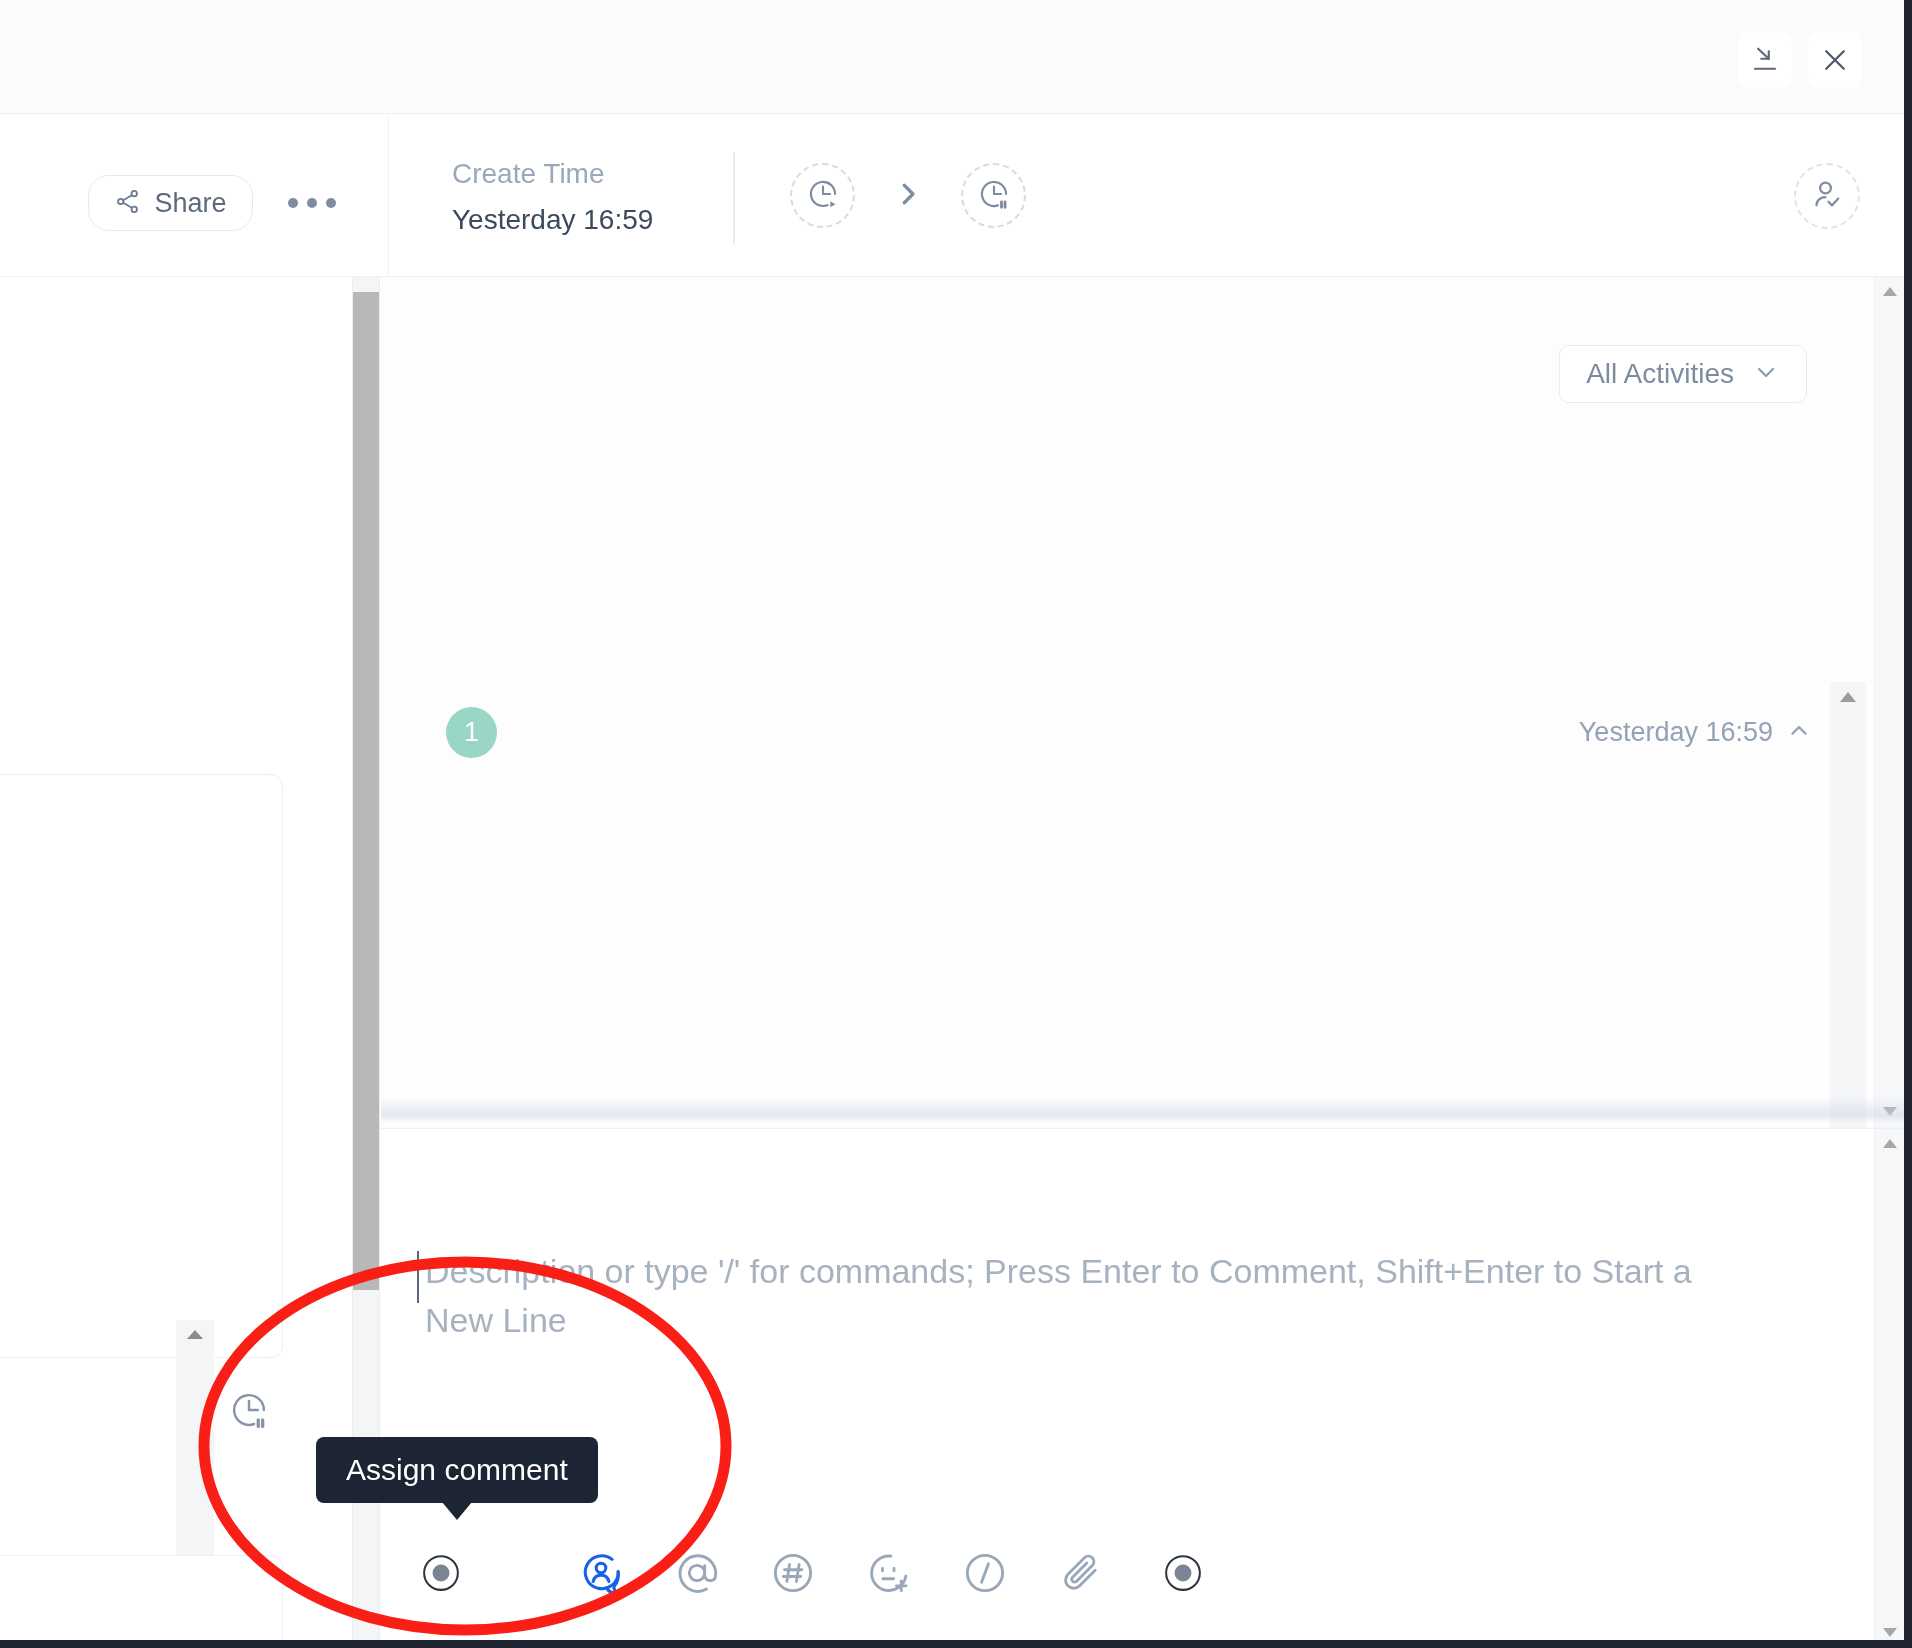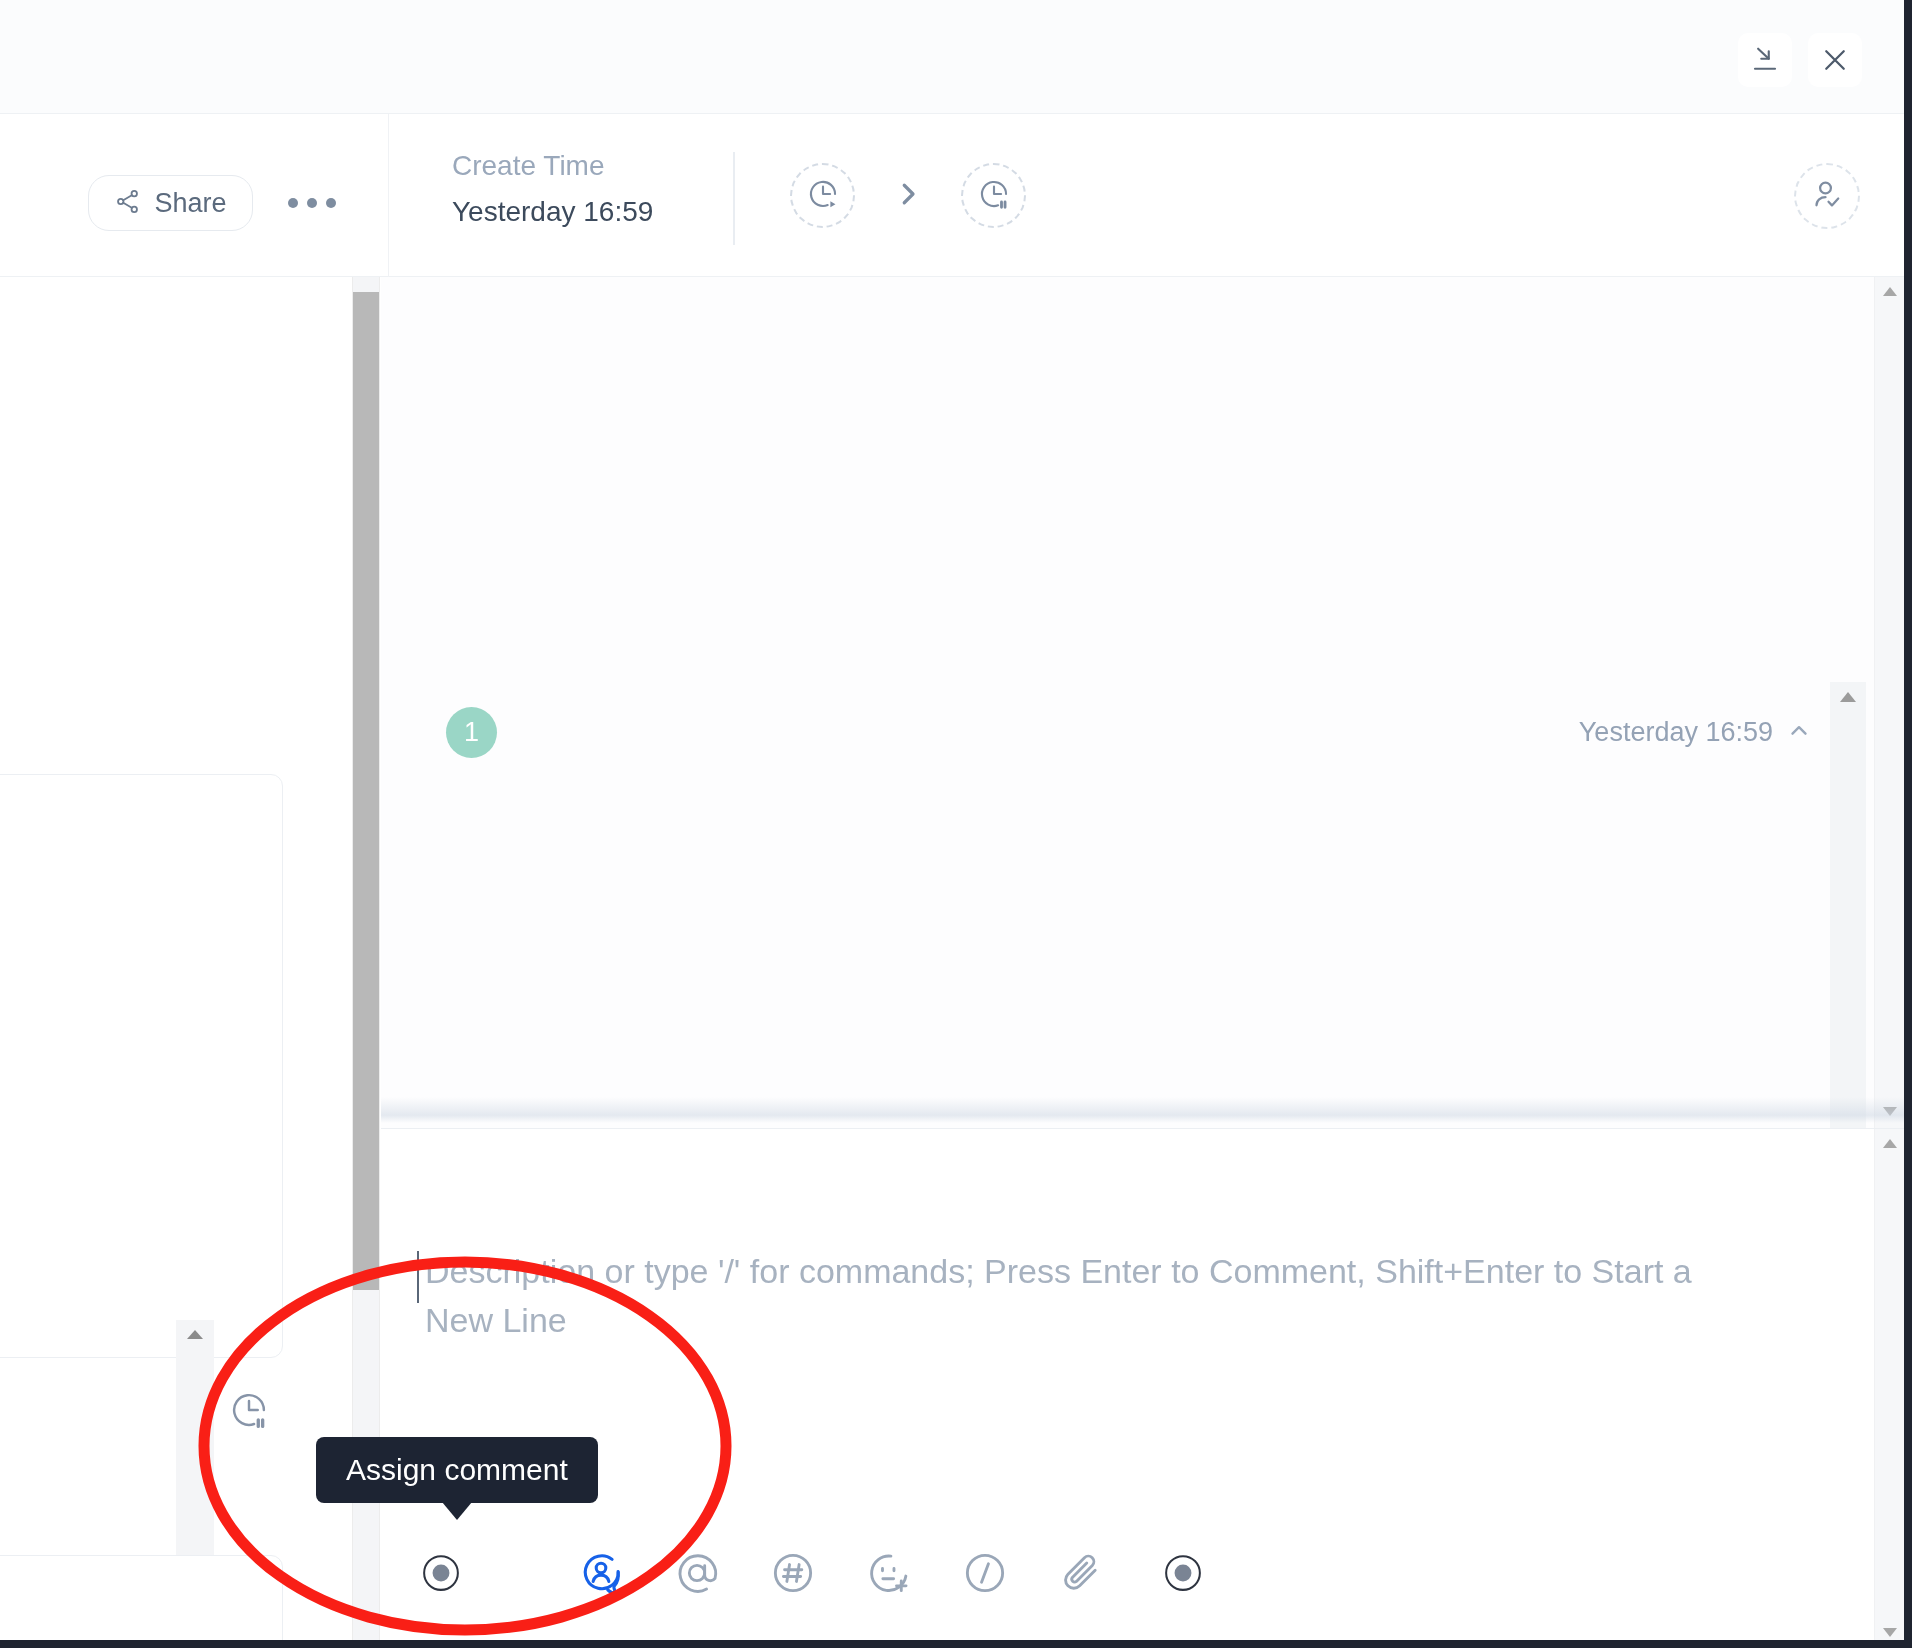--- a/index.html
+++ b/index.html
@@ -67,21 +67,21 @@
   }
   .more-btn {
     position: absolute; left: 285px; top: 186px;
     width: 54px; height: 34px;
     display: flex; align-items: center; justify-content: center; gap: 9px;
     cursor: pointer;
   }
   .more-dot { width: 10px; height: 10px; border-radius: 50%; background: #7e8da0; }
 
   .create-time-block {
-    position: absolute; left: 452px; top: 148px;
+    position: absolute; left: 452px; top: 156px;
   }
   .create-time-label {
     font-size: 28px; color: #9aa8bb; line-height: 1.32; font-weight: 400;
   }
   .create-time-value {
     font-size: 28px; color: #3c4a5c; line-height: 1.32; margin-top: 9px; font-weight: 400;
   }
   .header-vdiv {
     position: absolute; left: 733px; top: 152px; width: 2px; height: 93px;
     background: #e9edf2;
@@ -429,20 +429,30 @@
 
   </div>
 
   <div class="grey-sb-track"></div>
   <div class="grey-sb-thumb"></div>
 
   <div class="main">
 
     <div class="activity-area">
 
+      <div class="filter-row">
+        <div class="filter-btn">
+          <span class="filter-label">All Activities</span>
+          <span>
+            <svg width="28" height="28" viewBox="0 0 24 24" fill="none" stroke="#8c9bb0" stroke-width="1.9" stroke-linecap="round" stroke-linejoin="round">
+              <path d="M6 9.5l6 6 6-6"></path>
+            </svg>
+          </span>
+        </div>
+      </div>
 
       <div class="activity-item">
         <div class="act-avatar">1</div>
         <div class="act-right">
           <span class="act-time">Yesterday 16:59</span>
           <span>
             <svg width="26" height="26" viewBox="0 0 24 24" fill="none" stroke="#9aa8bb" stroke-width="2.2" stroke-linecap="round" stroke-linejoin="round">
               <path d="M6 14.5l6-6 6 6"></path>
             </svg>
           </span>

